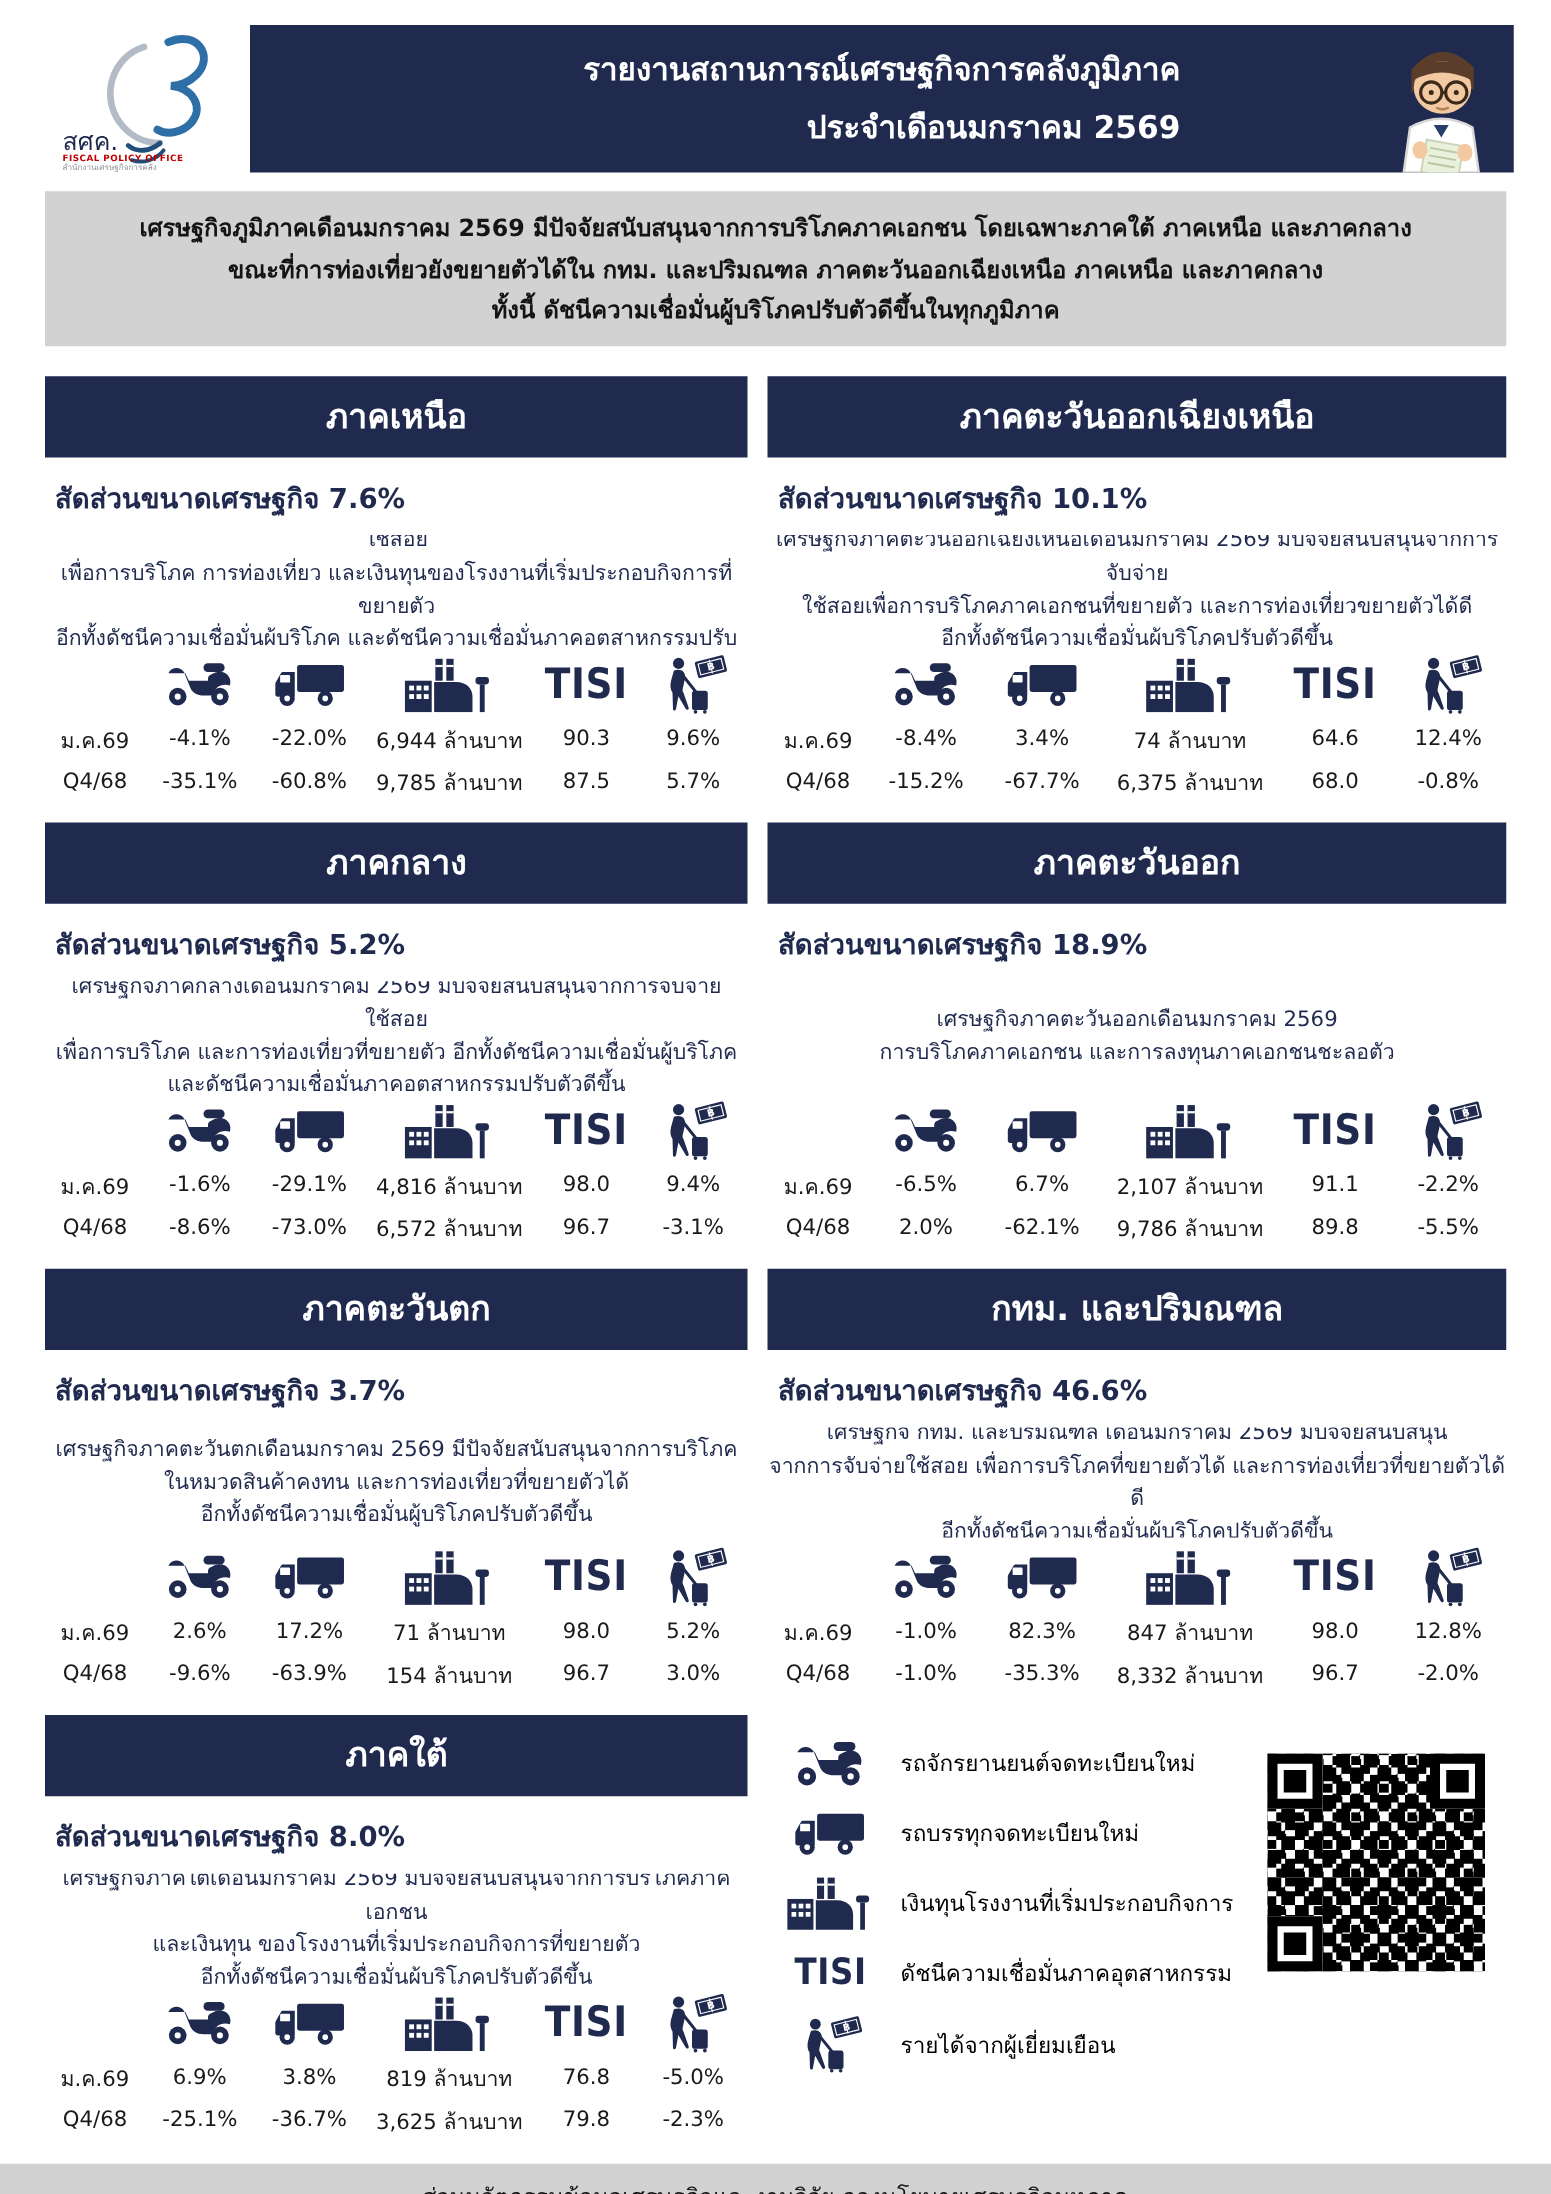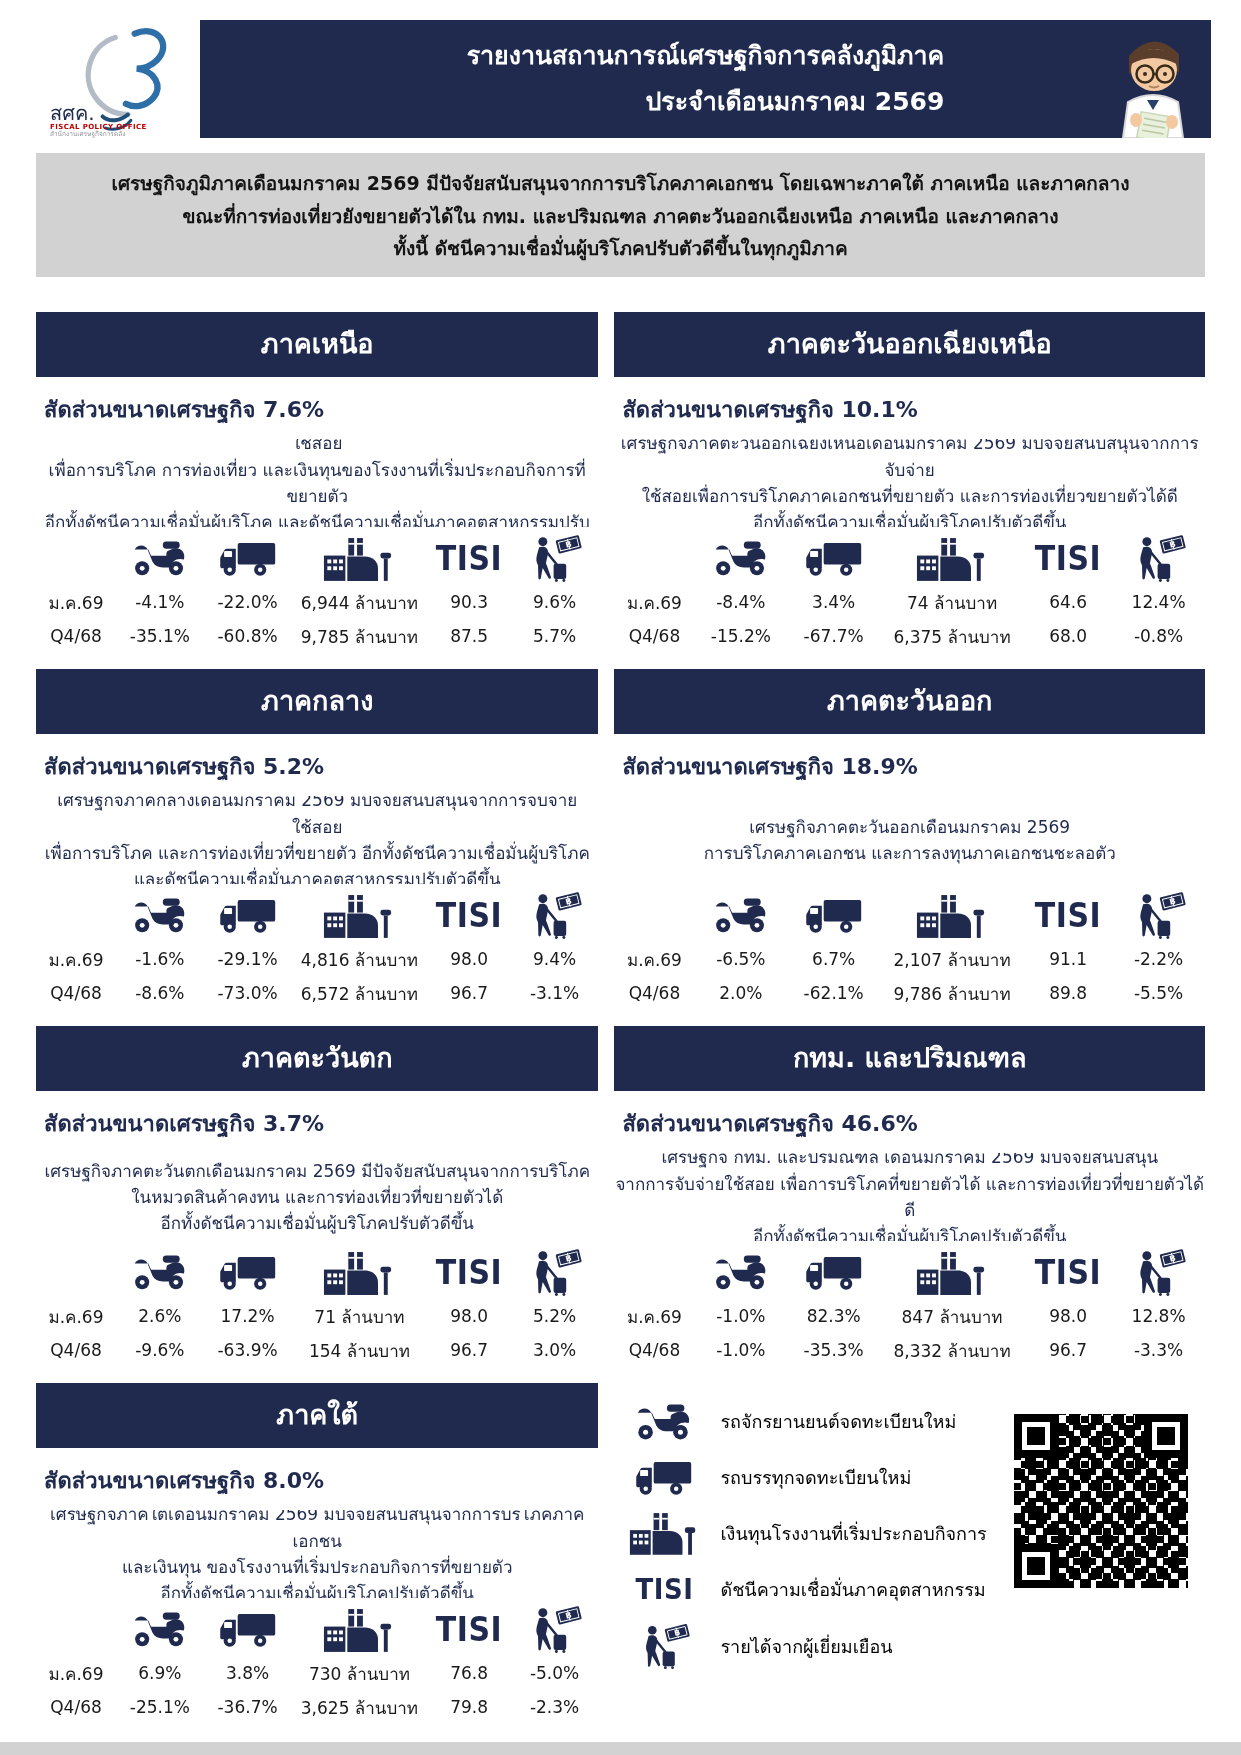--- a/index.html
+++ b/index.html
@@ -32,21 +32,21 @@
   .summary{
     margin:15px 36px 0;
     background:var(--gray);
     padding:14px 30px 12px;
     text-align:center;
     font-size:19px;font-weight:600;line-height:1.72;color:#141414;
   }
 
   
   .grid{
-    margin:35px 36px 0;
+    margin:24px 36px 0;
     display:grid;
     grid-template-columns:1fr 1.05fr;
     column-gap:34px;
     row-gap:14px;
     gap:16px;
   }
   .region-header{
     background:var(--navy);color:#fff;text-align:center;
     font-size:27px;font-weight:600;padding:10px 0 12px;
   }
@@ -450,21 +450,21 @@
         <div class="cell">847 ล้านบาท</div>
         <div class="cell">98.0</div>
         <div class="cell">12.8%</div>
       </div>
       <div class="trow datar">
         <div class="cell rlabel">Q4/68</div>
         <div class="cell">-1.0%</div>
         <div class="cell">-35.3%</div>
         <div class="cell">8,332 ล้านบาท</div>
         <div class="cell">96.7</div>
-        <div class="cell">-3.3%</div>
+        <div class="cell">-2.0%</div>
       </div>
     </div>
   </section>
     <section class="region">
     <div class="region-header">ภาคใต้</div>
     <div class="share">สัดส่วนขนาดเศรษฐกิจ 8.0%</div>
     <div class="desc">
       <div class="desc-line">เศรษฐกิจภาคใต้เดือนมกราคม 2569 มีปัจจัยสนับสนุนจากการบริโภคภาคเอกชน</div>
       <div class="desc-line">และเงินทุน ของโรงงานที่เริ่มประกอบกิจการที่ขยายตัว</div>
       <div class="desc-line">อีกทั้งดัชนีความเชื่อมั่นผู้บริโภคปรับตัวดีขึ้น</div>
@@ -483,21 +483,21 @@
               </svg></div>
         <div class="cell"><span class="tisi">TISI</span></div>
         <div class="cell"><svg class="ic" width="56" height="49">
                 <use href="#ic-tourist"></use>
               </svg></div>
       </div>
       <div class="trow datar">
         <div class="cell rlabel">ม.ค.69</div>
         <div class="cell">6.9%</div>
         <div class="cell">3.8%</div>
-        <div class="cell">730 ล้านบาท</div>
+        <div class="cell">819 ล้านบาท</div>
         <div class="cell">76.8</div>
         <div class="cell">-5.0%</div>
       </div>
       <div class="trow datar">
         <div class="cell rlabel">Q4/68</div>
         <div class="cell">-25.1%</div>
         <div class="cell">-36.7%</div>
         <div class="cell">3,625 ล้านบาท</div>
         <div class="cell">79.8</div>
         <div class="cell">-2.3%</div>

